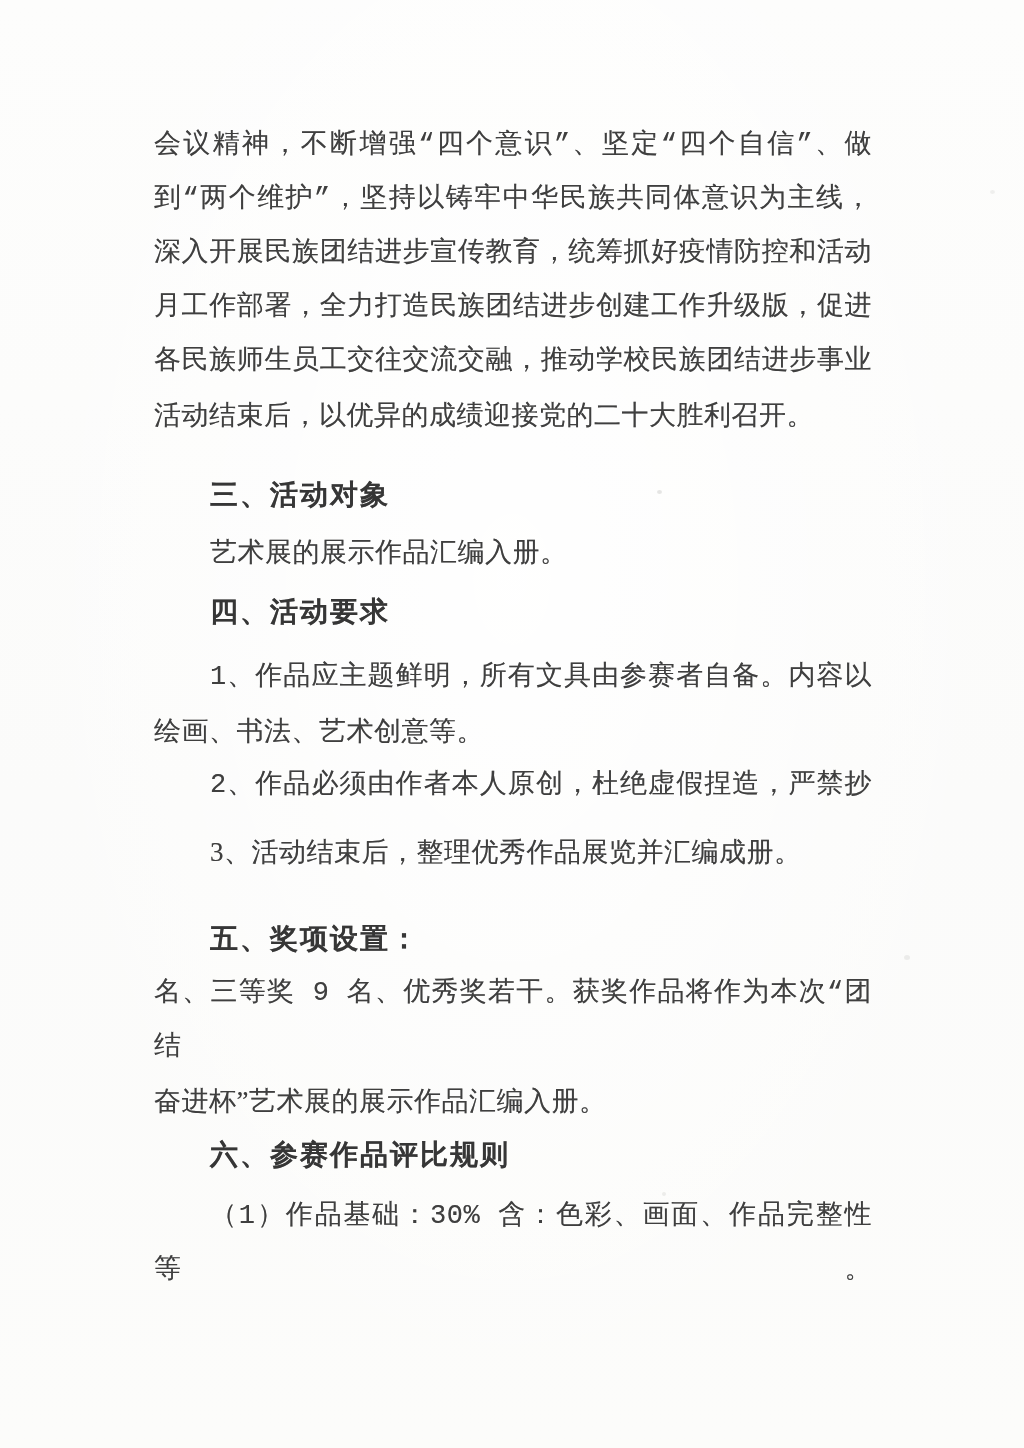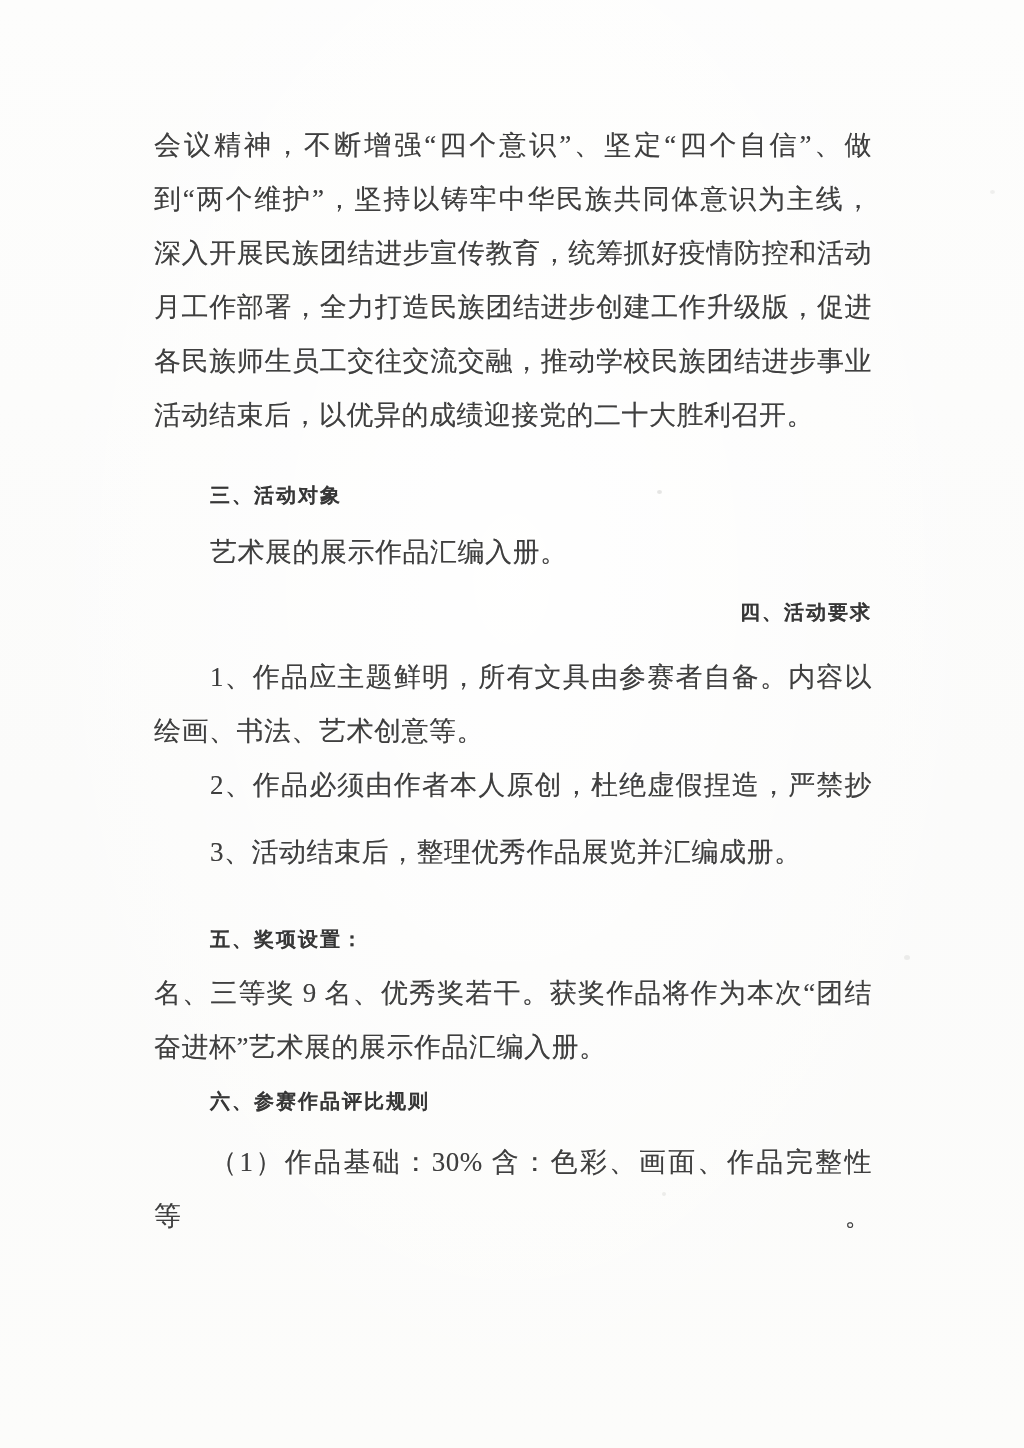--- a/index.html
+++ b/index.html
@@ -34,35 +34,36 @@
     line-height: 54px;
     color: #3f3f3f;
     letter-spacing: 0.5px;
     text-shadow: 0 0 0.6px rgba(80,80,80,0.5);
     white-space: nowrap;
   }
   .just {
     white-space: normal;
     text-align: justify;
     text-align-last: justify;
+    font-family: Liberation Mono, monospace;
     -moz-text-align-last: justify;
   }
   .heading {
     font-family: "Liberation Sans", "DejaVu Sans", sans-serif;
     font-weight: bold;
-    font-size: 20px;
+    font-size: 28px;
     line-height: 54px;
     color: #363636;
     letter-spacing: 2px;
     text-shadow: 0 0 0.5px rgba(54,54,54,0.55);
     white-space: nowrap;
   }
   .indent { text-indent: 56px; }
   .g3  { margin-top: 3px; }
-  .g6  { margin-top: 6px; text-align: right; }
+  .g6  { margin-top: 6px; }
   .g7  { margin-top: 7px; }
   .g11 { margin-top: 11px; }
   .g13 { margin-top: 13px; }
   .g26 { margin-top: 26px; }
   .g33 { margin-top: 33px; }
   .speck {
     position: absolute;
     border-radius: 50%;
     background: #c9c9c6;
     opacity: 0.45;

